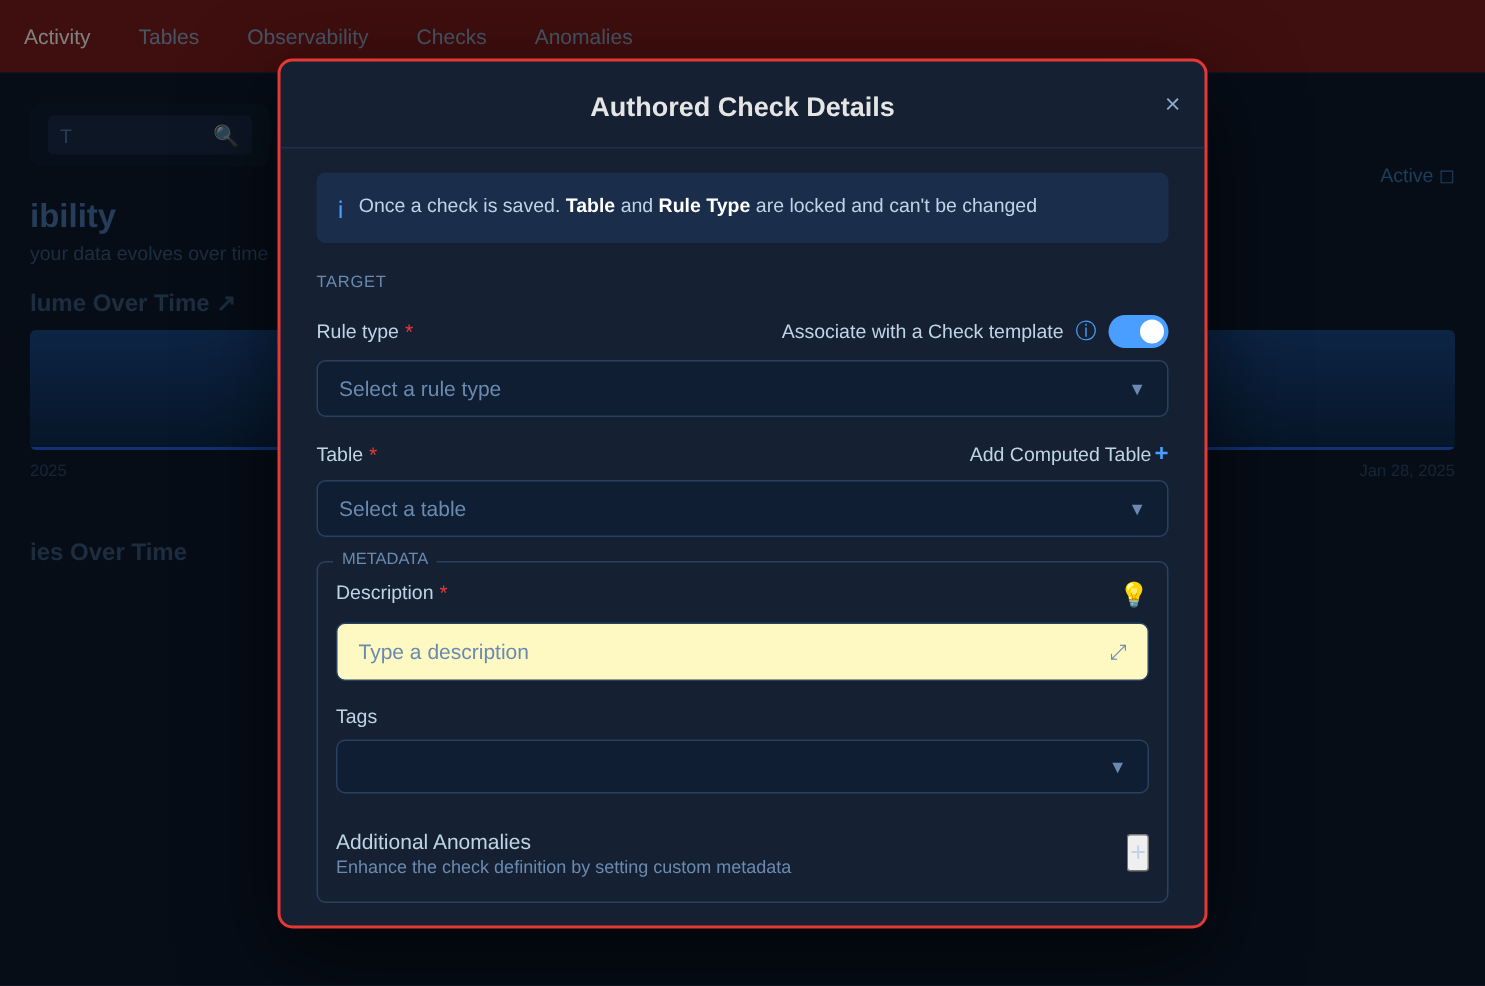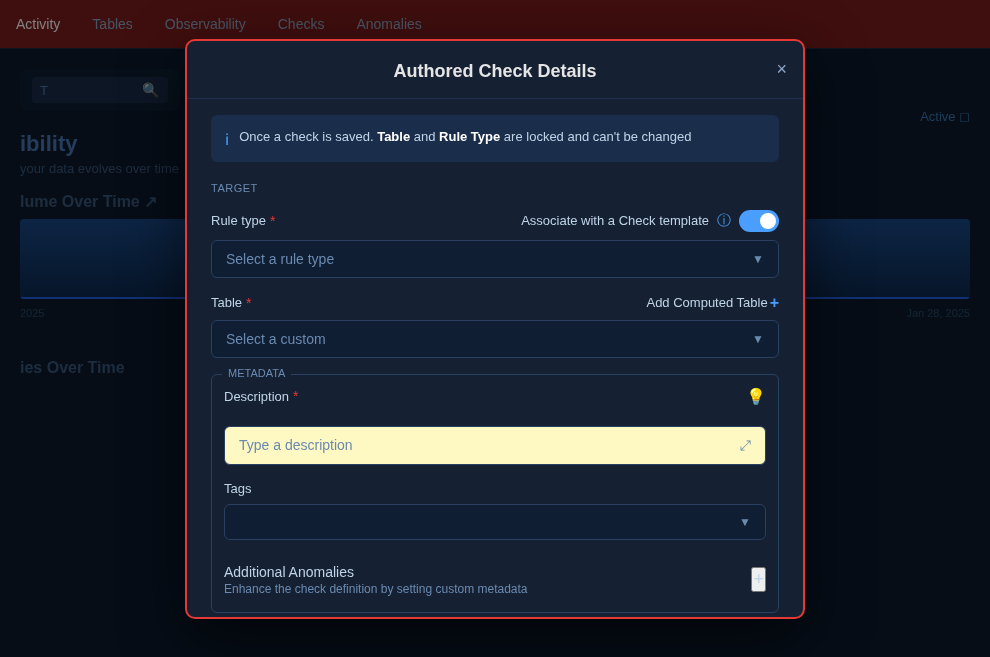--- a/index.html
+++ b/index.html
@@ -317,23 +317,23 @@
     .expand-icon {
       color: #6a8ab0;
       font-size: 14px;
     }
     .bulb-icon {
       color: #4a9eff;
       font-size: 16px;
     }
     .desc-label-row {
       display: flex;
-      align-items: center;
-      justify-content: space-between;
-      margin-bottom: 20px;
+      align-items: flex-start;
+      justify-content: space-between;
+      margin-bottom: 8px;
     }
 
     
     .additional-meta {
       display: flex;
       align-items: center;
       justify-content: space-between;
       padding: 8px 0 4px;
     }
     .additional-meta-title {
@@ -427,21 +427,21 @@
           <span class="field-label">
             <span>Table</span>
             <span class="required-dot">*</span>
           </span>
           <div class="field-action">
             <span>Add Computed Table</span>
             <span class="plus-icon">+</span>
           </div>
         </div>
         <div class="select-field">
-          <span>Select a custom</span>
+          <span>Select a table</span>
           <span class="chevron">▼</span>
         </div>
       </div>
 
       <div class="metadata-section">
         <span class="metadata-section-label">Metadata</span>
 
         <div class="field-group">
           <div class="desc-label-row">
             <span class="field-label">

